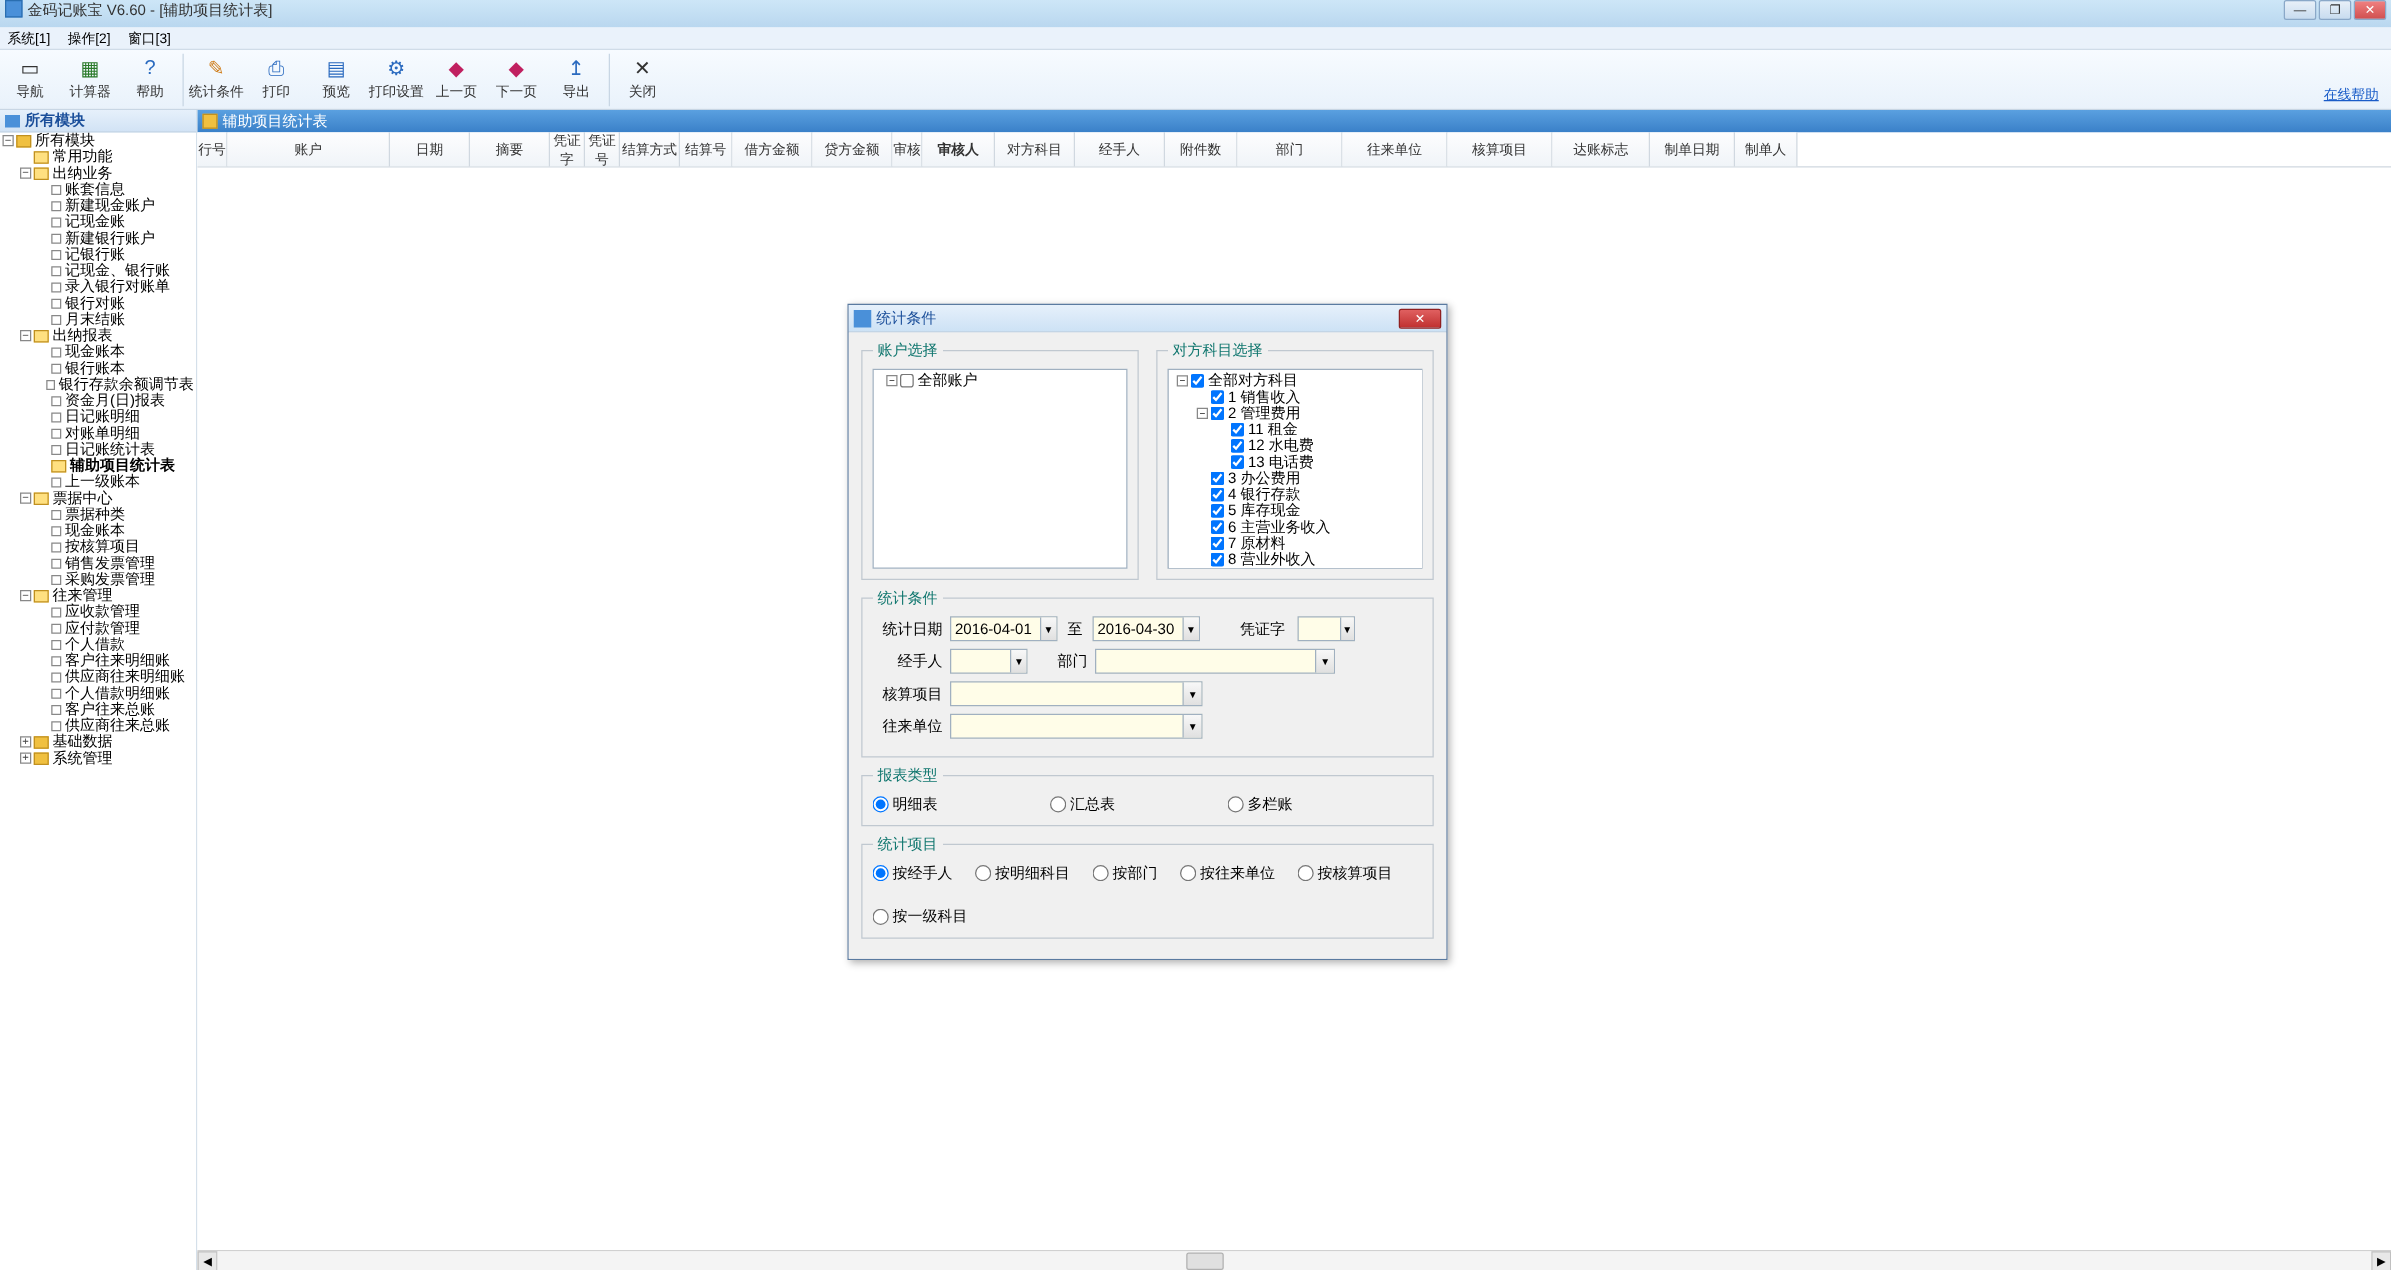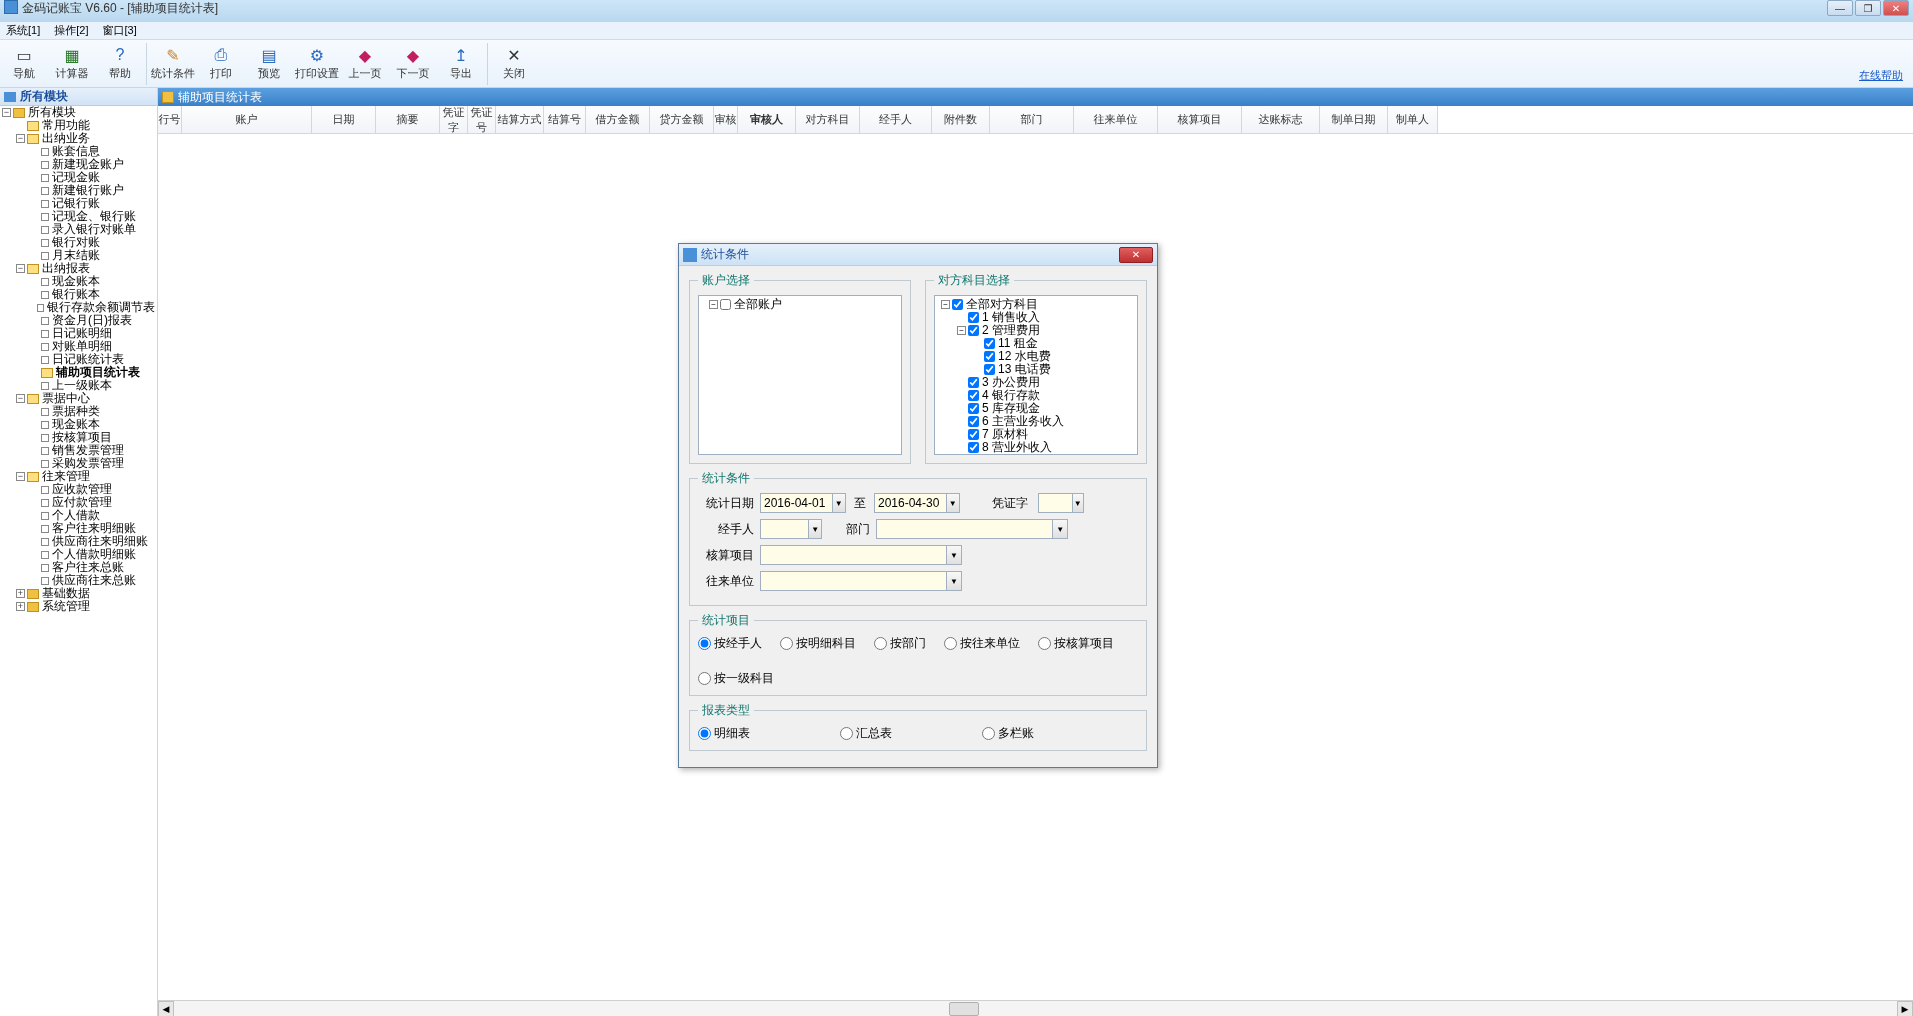--- a/index.html
+++ b/index.html
@@ -657,20 +657,38 @@
           <div class="frow">
             <span class="flabel">往来单位</span>
             <span class="combo" style="width:202px">
               <input value="" style="">
               <span class="cbtn">▼</span>
             </span>
           </div>
         </fieldset>
 
         <fieldset>
+          <legend>报表类型</legend>
+          <div class="radios" id="typeradios" style="gap:90px">
+              <label>
+                <input type="radio" name="report-type" checked="" style="">
+                <span>明细表</span>
+              </label>
+              <label>
+                <input type="radio" name="report-type" style="">
+                <span>汇总表</span>
+              </label>
+              <label>
+                <input type="radio" name="report-type" style="">
+                <span>多栏账</span>
+              </label>
+            </div>
+        </fieldset>
+
+        <fieldset>
           <legend>统计项目</legend>
           <div class="radios" id="projradios">
               <label>
                 <input type="radio" name="stat-project" checked="" style="">
                 <span>按经手人</span>
               </label>
               <label>
                 <input type="radio" name="stat-project" style="">
                 <span>按明细科目</span>
               </label>
@@ -686,35 +704,17 @@
                 <input type="radio" name="stat-project" style="">
                 <span>按核算项目</span>
               </label>
               <label>
                 <input type="radio" name="stat-project" style="">
                 <span>按一级科目</span>
               </label>
             </div>
         </fieldset>
 
-        <fieldset>
-          <legend>报表类型</legend>
-          <div class="radios" id="typeradios" style="gap:90px">
-              <label>
-                <input type="radio" name="report-type" checked="" style="">
-                <span>明细表</span>
-              </label>
-              <label>
-                <input type="radio" name="report-type" style="">
-                <span>汇总表</span>
-              </label>
-              <label>
-                <input type="radio" name="report-type" style="">
-                <span>多栏账</span>
-              </label>
-            </div>
-        </fieldset>
-
       </div>
     </div>
 
   </div>
 </div>
 
 </body></html>

